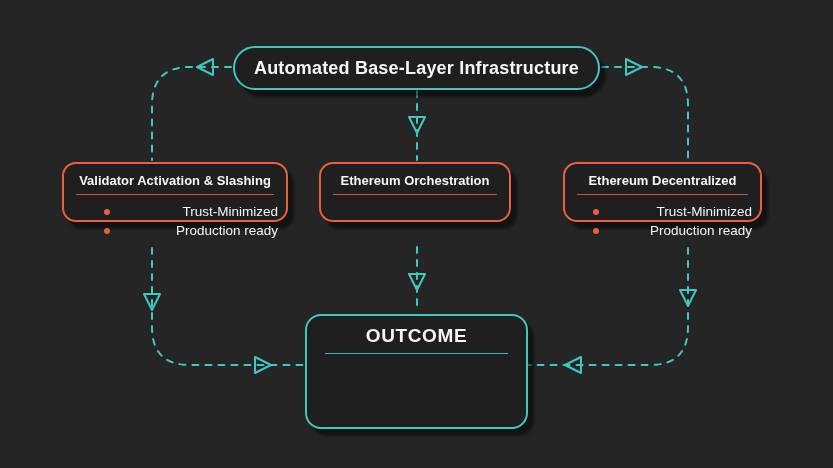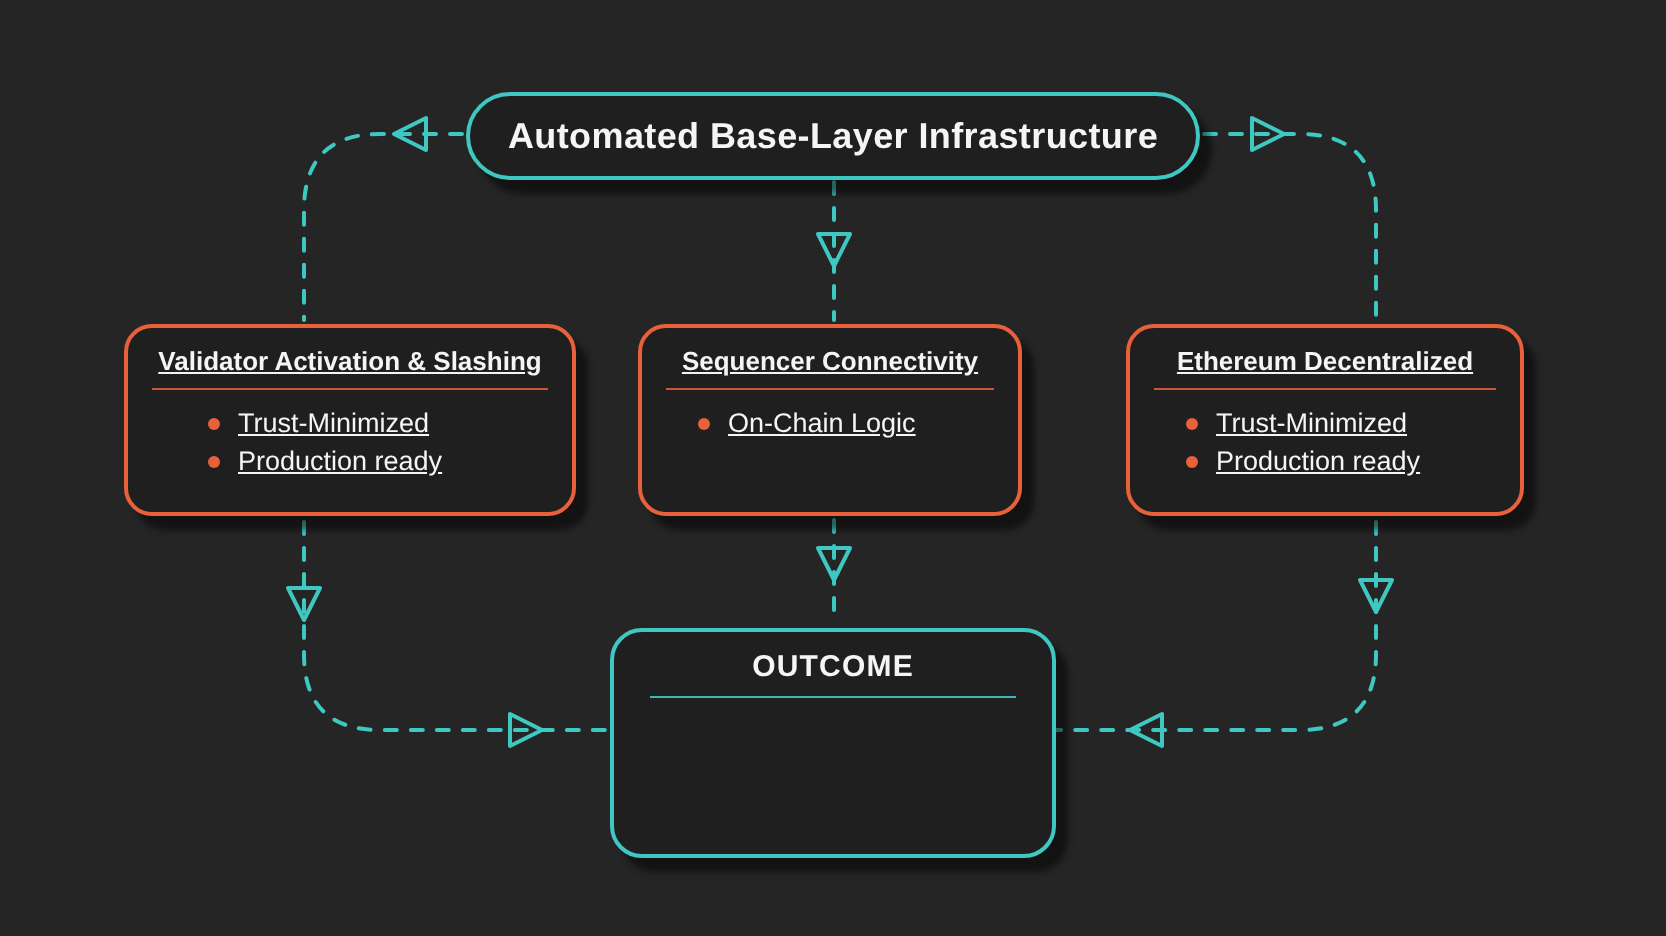--- a/index.html
+++ b/index.html
@@ -27,48 +27,49 @@
   .title-box{
     left:233px;top:46px;width:367px;height:44px;
     border:2px solid var(--teal,#3fc8c2);border-radius:22px;
     display:flex;align-items:center;justify-content:center;
   }
   .title-box .title-text{
     font-size:18px;font-weight:bold;letter-spacing:0.2px;white-space:nowrap;
   }
   .feature-box{
     border:2px solid var(--orange,#e8613a);border-radius:14px;
-    height:96px;top:162px;padding:9px 8px 2px 8px;text-decoration:underline;
+    height:60px;top:162px;padding:9px 8px 2px 8px;
   }
   .feature-box--validator{left:62px;width:226px;}
   .feature-box--sequencer{left:319px;width:192px;}
   .feature-box--ethereum{left:563px;width:199px;}
   .box-title{
     font-size:13px;font-weight:bold;text-align:center;white-space:nowrap;
   }
   .divider{height:1px;margin:6px 4px 7px 4px;}
   .divider--orange{background:var(--orange,#e8613a);opacity:0.85;}
   .divider--teal{background:var(--teal,#3fc8c2);opacity:0.9;}
   ul.bullets{list-style:none;margin:0;padding:0 0 0 20px;}
   .feature-box--validator ul.bullets{padding-left:32px;}
   ul.bullets li{
     position:relative;padding-left:15px;font-size:13.5px;line-height:19px;
     white-space:nowrap;
+    text-align:right;
   }
   ul.bullets li::before{
     content:"";position:absolute;left:0;top:7px;width:6px;height:6px;border-radius:50%;
   }
   ul.bullets--orange li::before{background:var(--orange,#e8613a);}
   ul.bullets--teal li::before{background:var(--teal,#3fc8c2);}
   .outcome-box{
     left:305px;top:314px;width:223px;height:115px;
     border:2px solid var(--teal,#3fc8c2);border-radius:16px;
     padding:9px 10px 6px 10px;
   }
-  .outcome-box .box-title{font-size:15px;letter-spacing:0.6px;}
+  .outcome-box .box-title{font-size:19px;letter-spacing:0.6px;}
   .outcome-box .divider{margin:6px 8px 8px 8px;}
   .outcome-box ul.bullets li{line-height:20px;}
 </style>
 </head>
 <body>
 
 <div class="stage">
 
   <svg class="connectors" viewBox="0 0 833 468" aria-hidden="true">
 
@@ -96,25 +97,22 @@
   <div class="box feature-box feature-box--validator">
     <div class="box-title">Validator Activation &amp; Slashing</div>
     <div class="divider divider--orange"></div>
     <ul class="bullets bullets--orange">
       <li>Trust-Minimized</li>
       <li>Production ready</li>
     </ul>
   </div>
 
   <div class="box feature-box feature-box--sequencer">
-    <div class="box-title">Sequencer Connectivity</div>
+    <div class="box-title">Ethereum Orchestration</div>
     <div class="divider divider--orange"></div>
-    <ul class="bullets bullets--orange">
-      <li>On-Chain Logic</li>
-    </ul>
   </div>
 
   <div class="box feature-box feature-box--ethereum">
     <div class="box-title">Ethereum Decentralized</div>
     <div class="divider divider--orange"></div>
     <ul class="bullets bullets--orange">
       <li>Trust-Minimized</li>
       <li>Production ready</li>
     </ul>
   </div>

